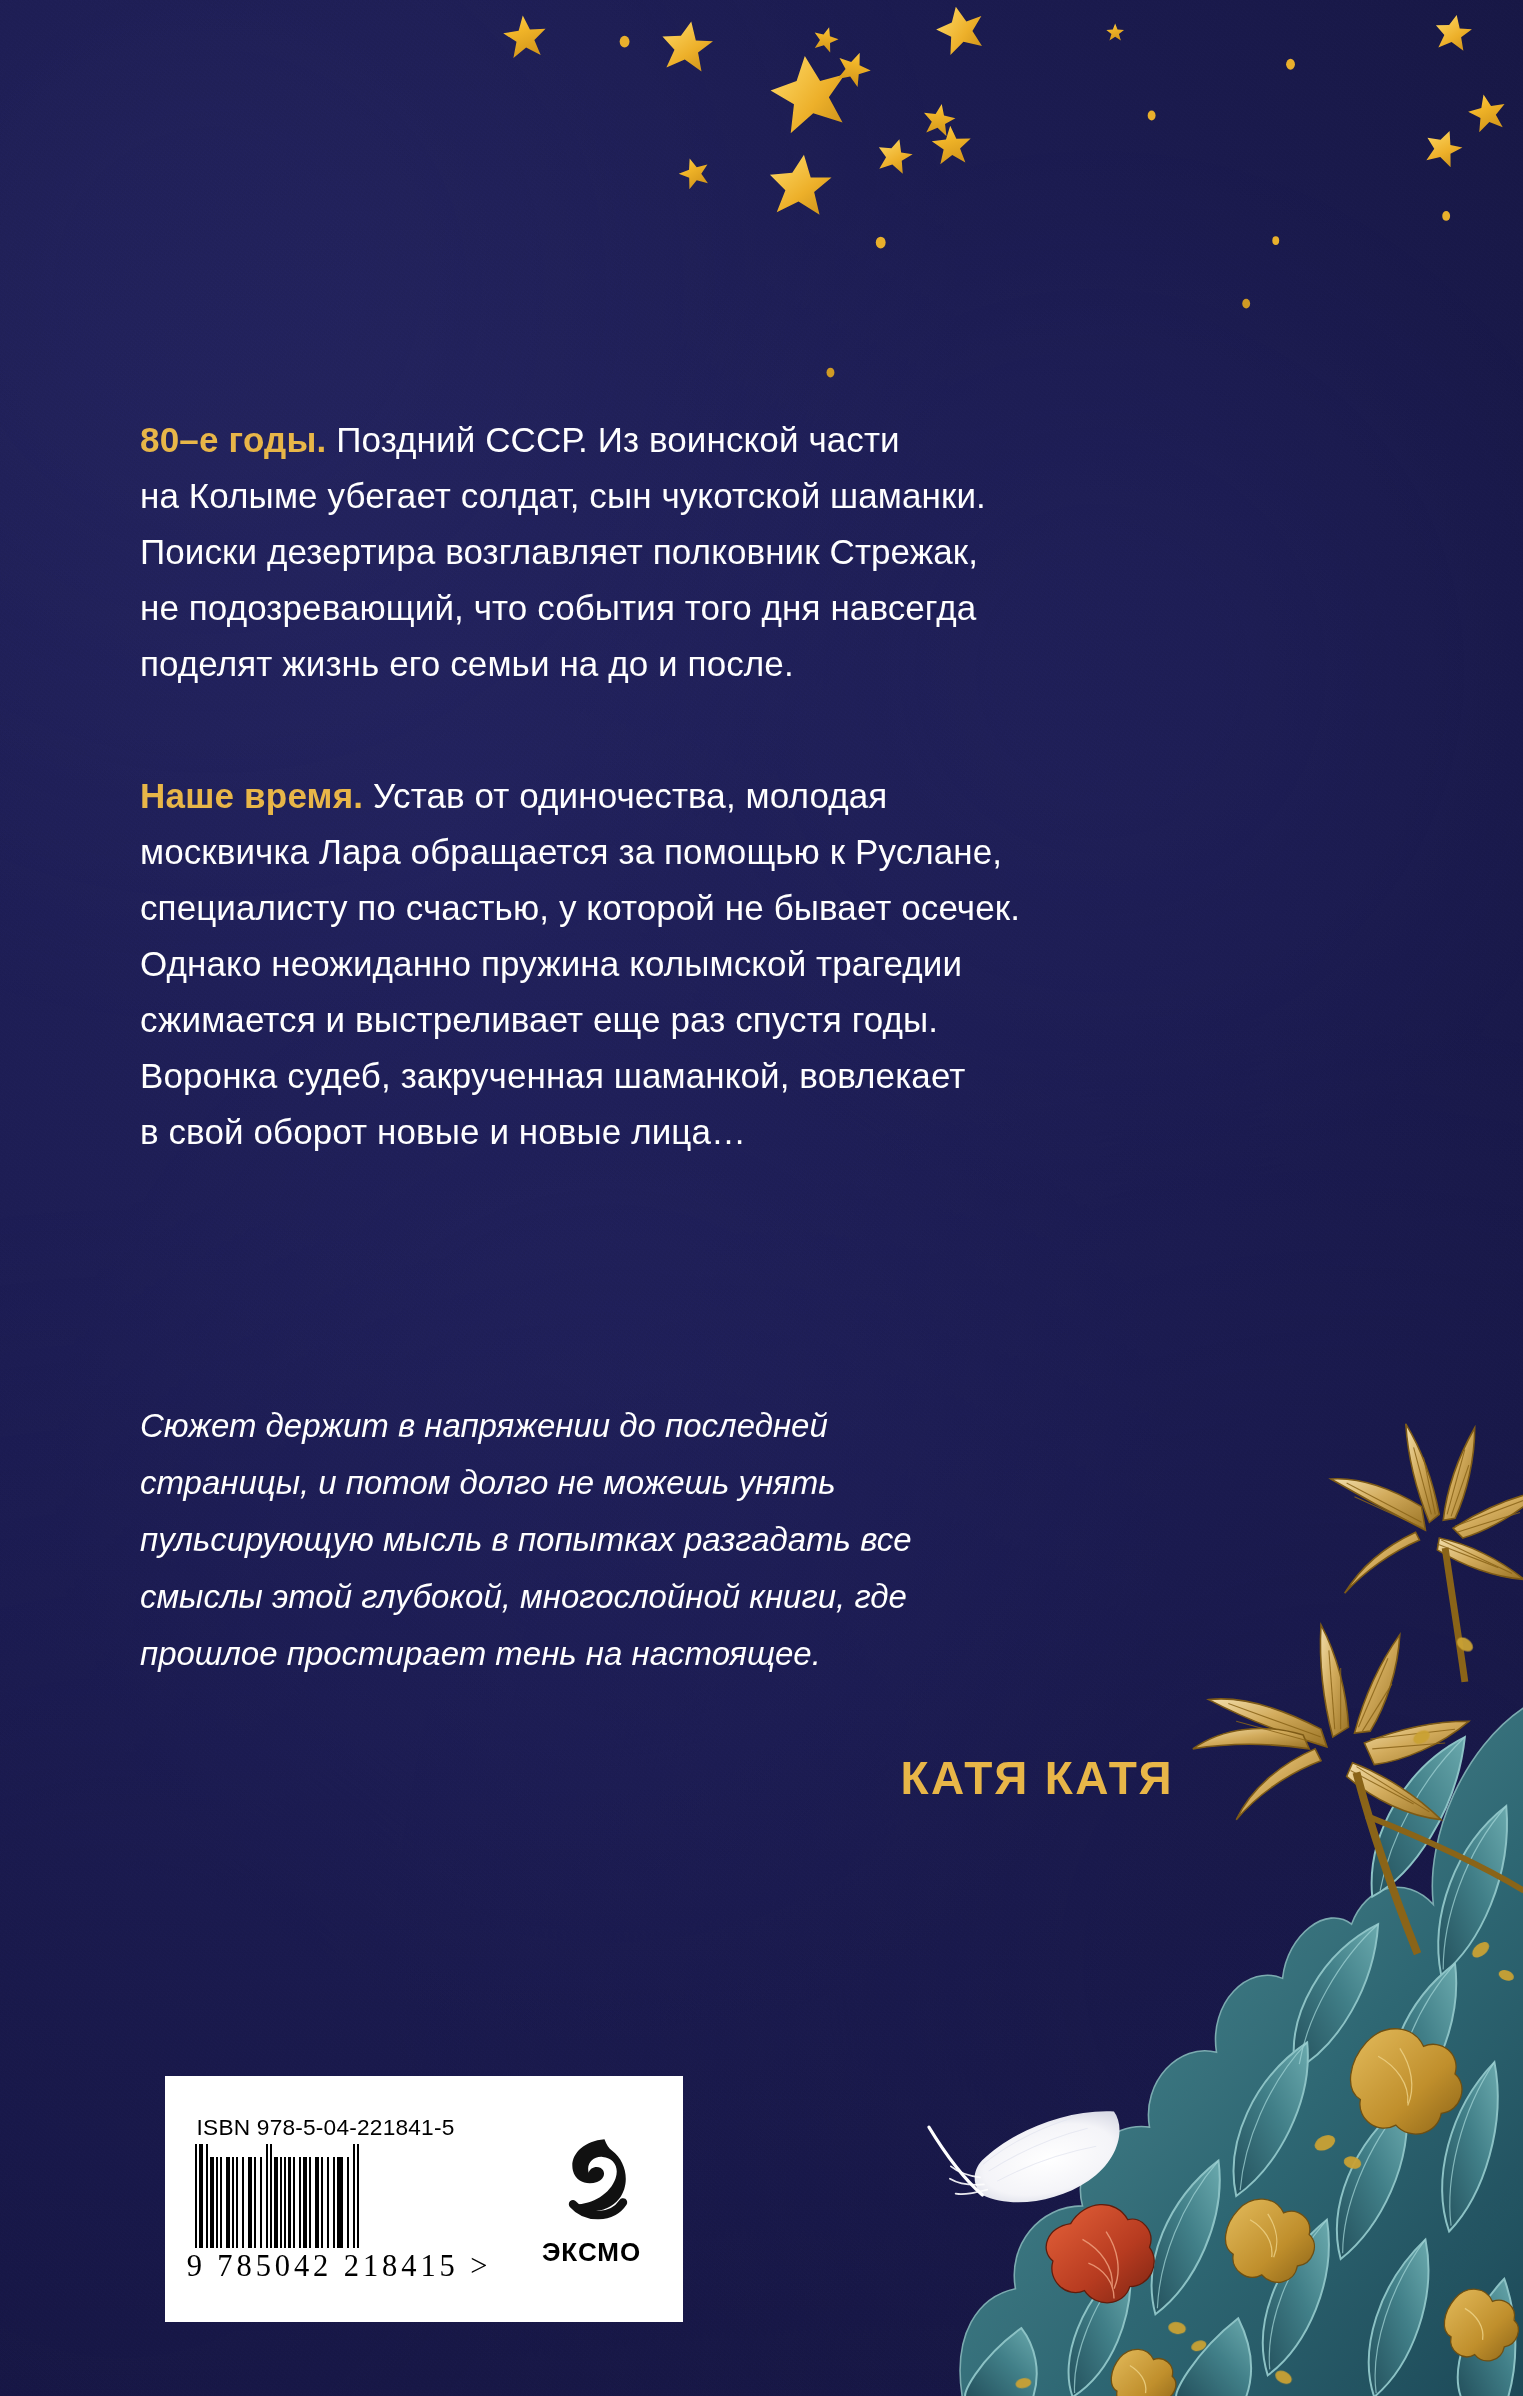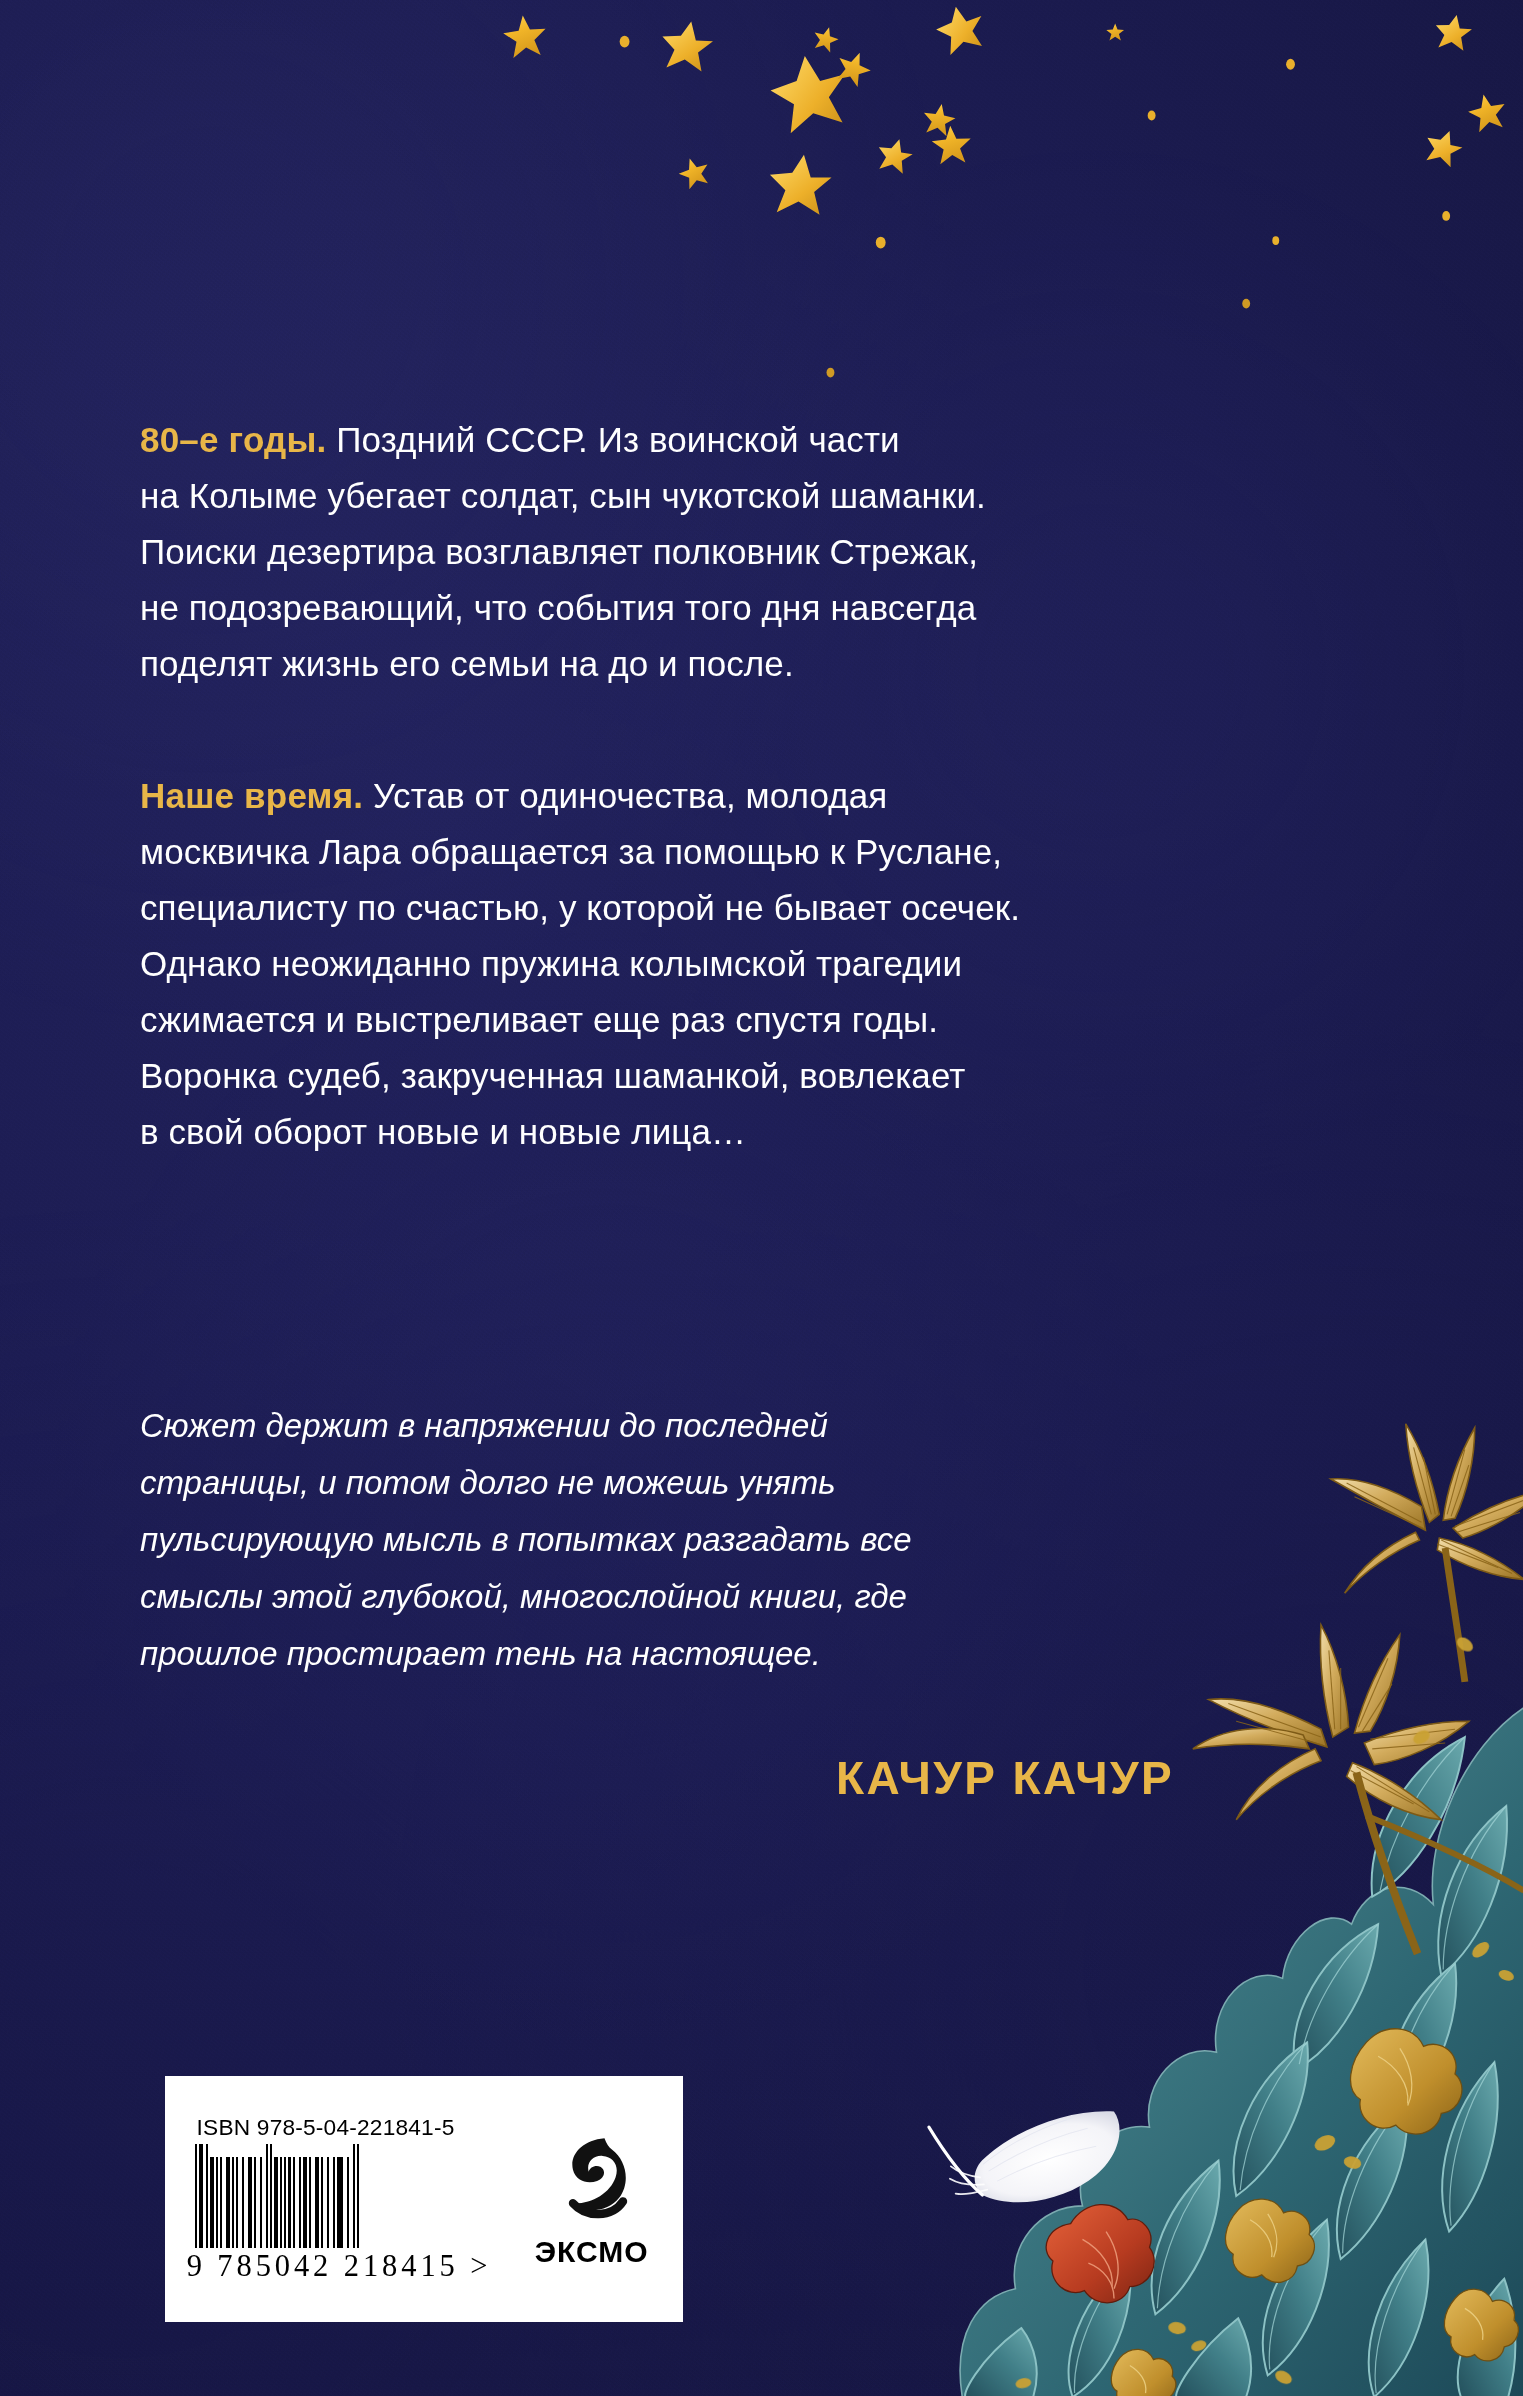--- a/index.html
+++ b/index.html
@@ -141,21 +141,21 @@
     flex: 1;
     display: flex;
     flex-direction: column;
     align-items: center;
     justify-content: center;
     padding-right: 5.9px;
   }
   .eksmo-mark { width: 75px; height: 102px; }
   .eksmo-word {
     color:#000;
-    font-size: 30px;
+    font-size: 26px;
     font-weight: 700;
     letter-spacing: 1px;
     margin-top: 4.9px;
   }
 </style>
 </head>
 <body>
 
 <div id="cover">
 
@@ -406,21 +406,21 @@
 сжимается и выстреливает еще раз спустя годы.
 Воронка судеб, закрученная шаманкой, вовлекает
 в свой оборот новые и новые лица…</span></p>
   </div>
 
   <div class="quote">Сюжет держит в напряжении до последней
 страницы, и потом долго не можешь унять
 пульсирующую мысль в попытках разгадать все
 смыслы этой глубокой, многослойной книги, где
 прошлое простирает тень на настоящее.</div>
-  <div class="byline">КАЧУР КАЧУР</div>
+  <div class="byline">КАТЯ КАТЯ</div>
 
   <div class="barcode-box">
     <div class="bc-left">
       <div class="isbn-text">ISBN 978-5-04-221841-5</div>
       <div class="bars" id="bars">
           <i style="width: 2px; height: 104px; background: rgb(0, 0, 0);"></i>
           <i style="width: 2px; height: 104px; background: transparent;"></i>
           <i style="width: 2px; height: 104px; background: rgb(0, 0, 0);"></i>
           <i style="width: 2px; height: 104px; background: rgb(0, 0, 0);"></i>
           <i style="width: 3.9px; height: 104px; background: transparent;"></i>

